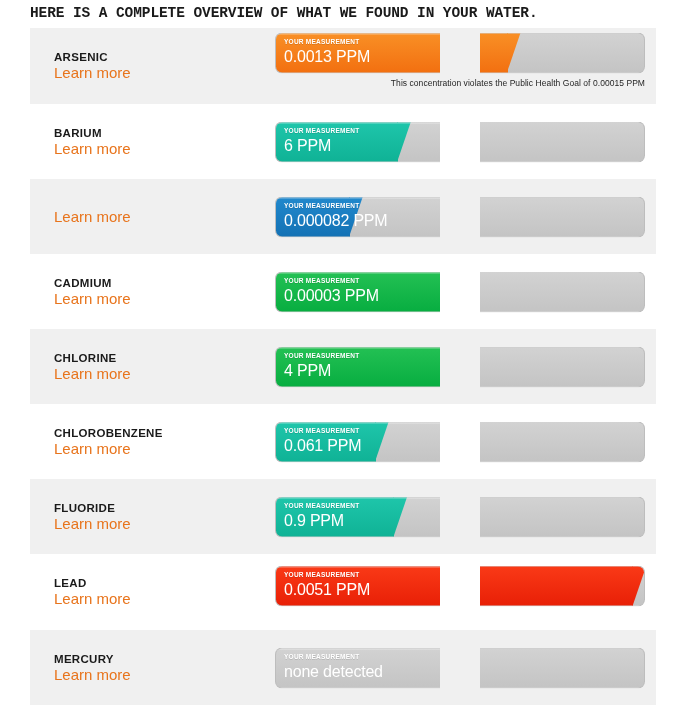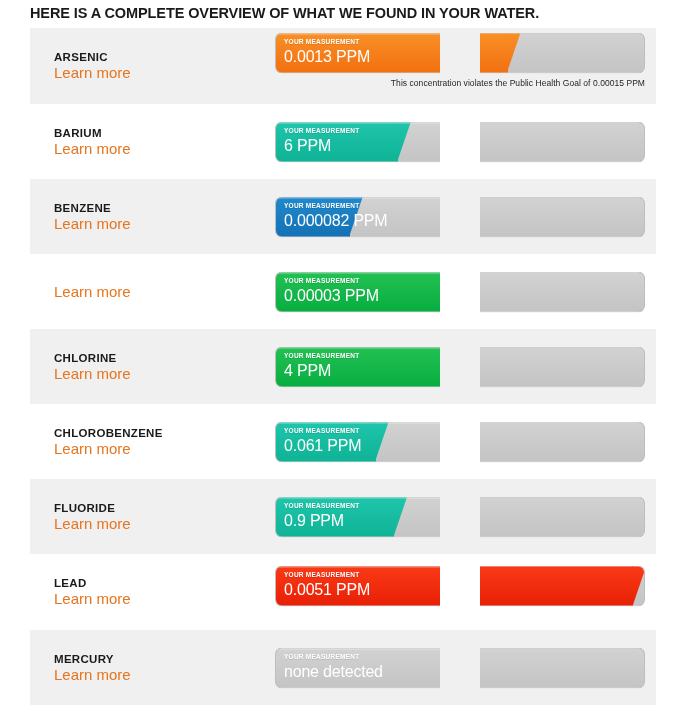--- a/index.html
+++ b/index.html
@@ -18,20 +18,21 @@
   }
   .page-title {
     position: absolute;
     left: 30px; top: 5px;
     width: 640px;
     font-size: 14.5px;
     font-weight: bold;
     letter-spacing: -0.1px;
     color: #1a1a1a;
     white-space: nowrap;
+    font-family: Liberation Mono, monospace;
   }
   .rows {
     position: absolute;
     left: 30px; top: 28px;
     width: 626px;
   }
   .row {
     position: relative;
     width: 626px;
     height: 75px;
@@ -193,38 +194,38 @@
             </div>
             <div class="seg right"></div>
             <div class="fill-label">
               <div class="measure-caption">YOUR MEASUREMENT</div>
               <div class="measure-value">6 PPM</div>
             </div>
           </div>
         </div>
       </div>
       <div class="row shaded">
-        <div class="row-label"><div class="contaminant-name">BENZENE</div><a class="learn-more">Learn more</a></div>
+        <div class="row-label"><a class="learn-more">Learn more</a></div>
         <div class="gauge-wrap">
           <div class="track">
             <div class="seg left">
               <div class="fill" style="width: 75px; background: linear-gradient(rgb(33, 137, 205), rgb(19, 113, 180));">
                 <div class="slant" style="background: linear-gradient(rgb(33, 137, 205), rgb(19, 113, 180)); clip-path: polygon(0px 0px, 100% 0px, 0px 100%, 0px 100%);"></div>
               </div>
             </div>
             <div class="seg right"></div>
             <div class="fill-label">
               <div class="measure-caption">YOUR MEASUREMENT</div>
               <div class="measure-value">0.000082 PPM</div>
             </div>
           </div>
         </div>
       </div>
       <div class="row">
-        <div class="row-label"><a class="learn-more">Learn more</a></div>
+        <div class="row-label"><div class="contaminant-name">CADMIUM</div><a class="learn-more">Learn more</a></div>
         <div class="gauge-wrap">
           <div class="track">
             <div class="seg left">
               <div class="fill" style="width: 178.6px; background: linear-gradient(rgb(36, 193, 84), rgb(7, 173, 64));">
                 <div class="slant" style="background: linear-gradient(rgb(36, 193, 84), rgb(7, 173, 64)); clip-path: polygon(0px 0px, 100% 0px, 0px 100%, 0px 100%);"></div>
               </div>
             </div>
             <div class="seg right"></div>
             <div class="fill-label">
               <div class="measure-caption">YOUR MEASUREMENT</div>

